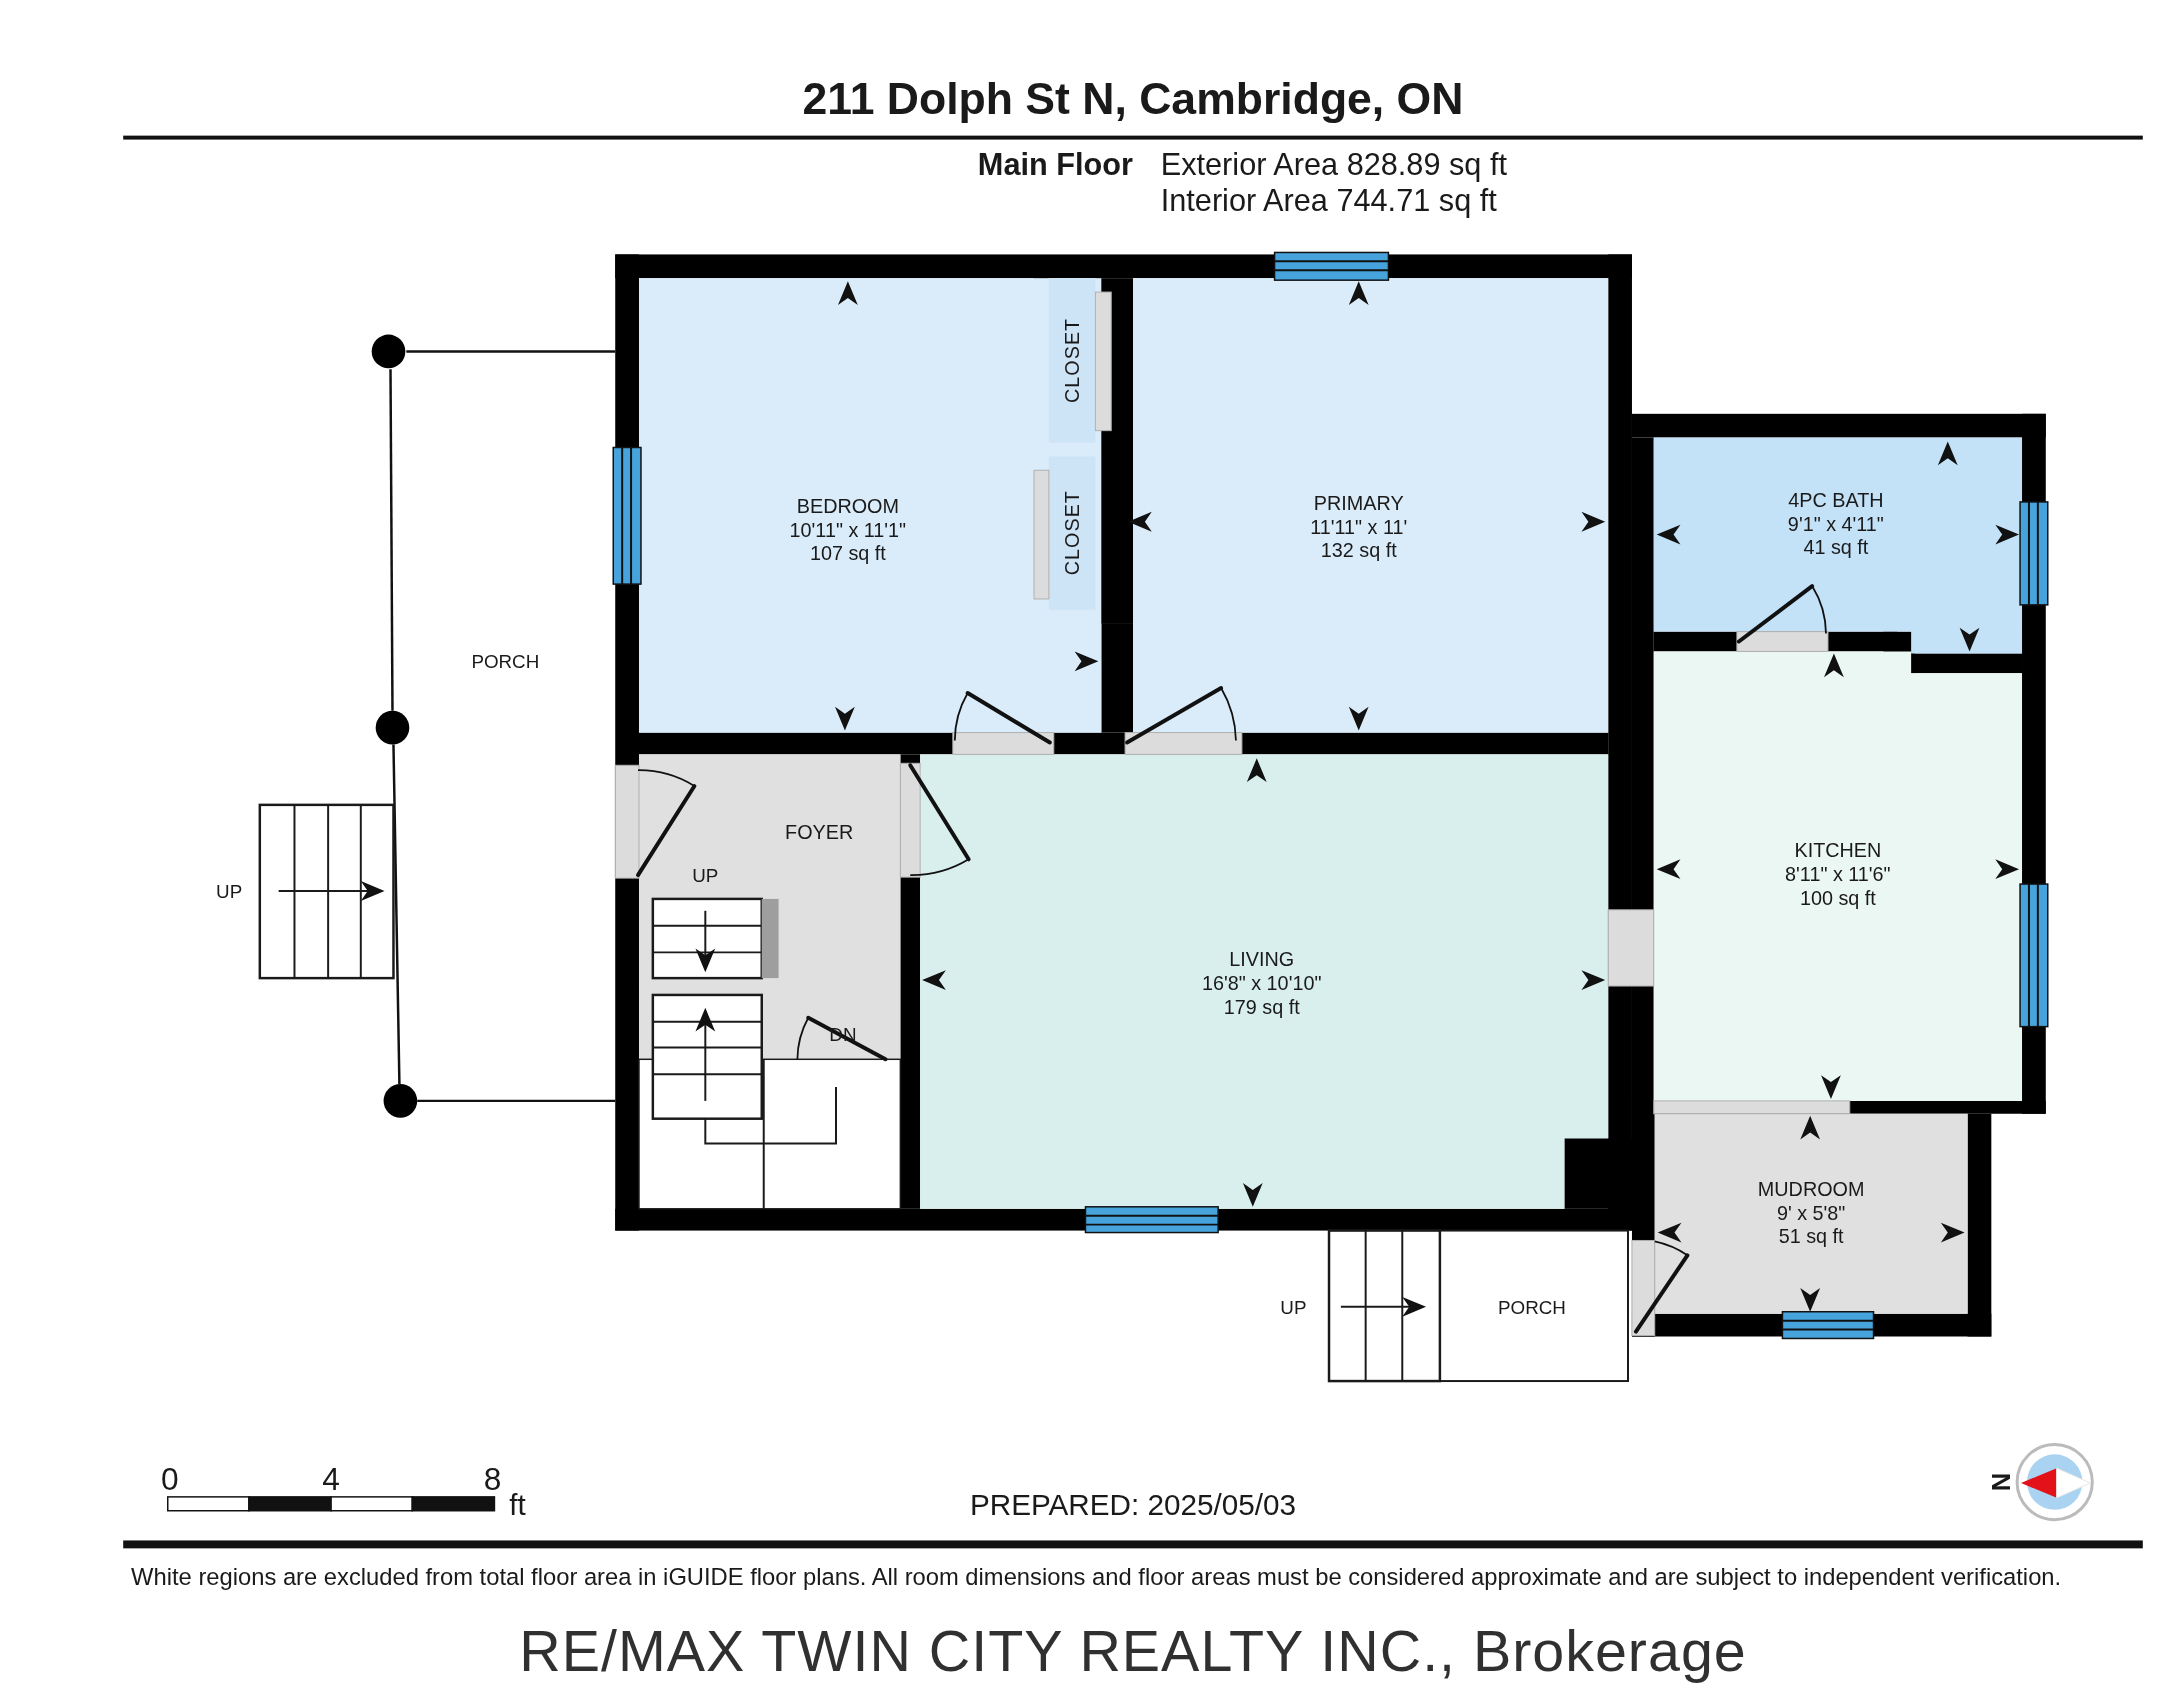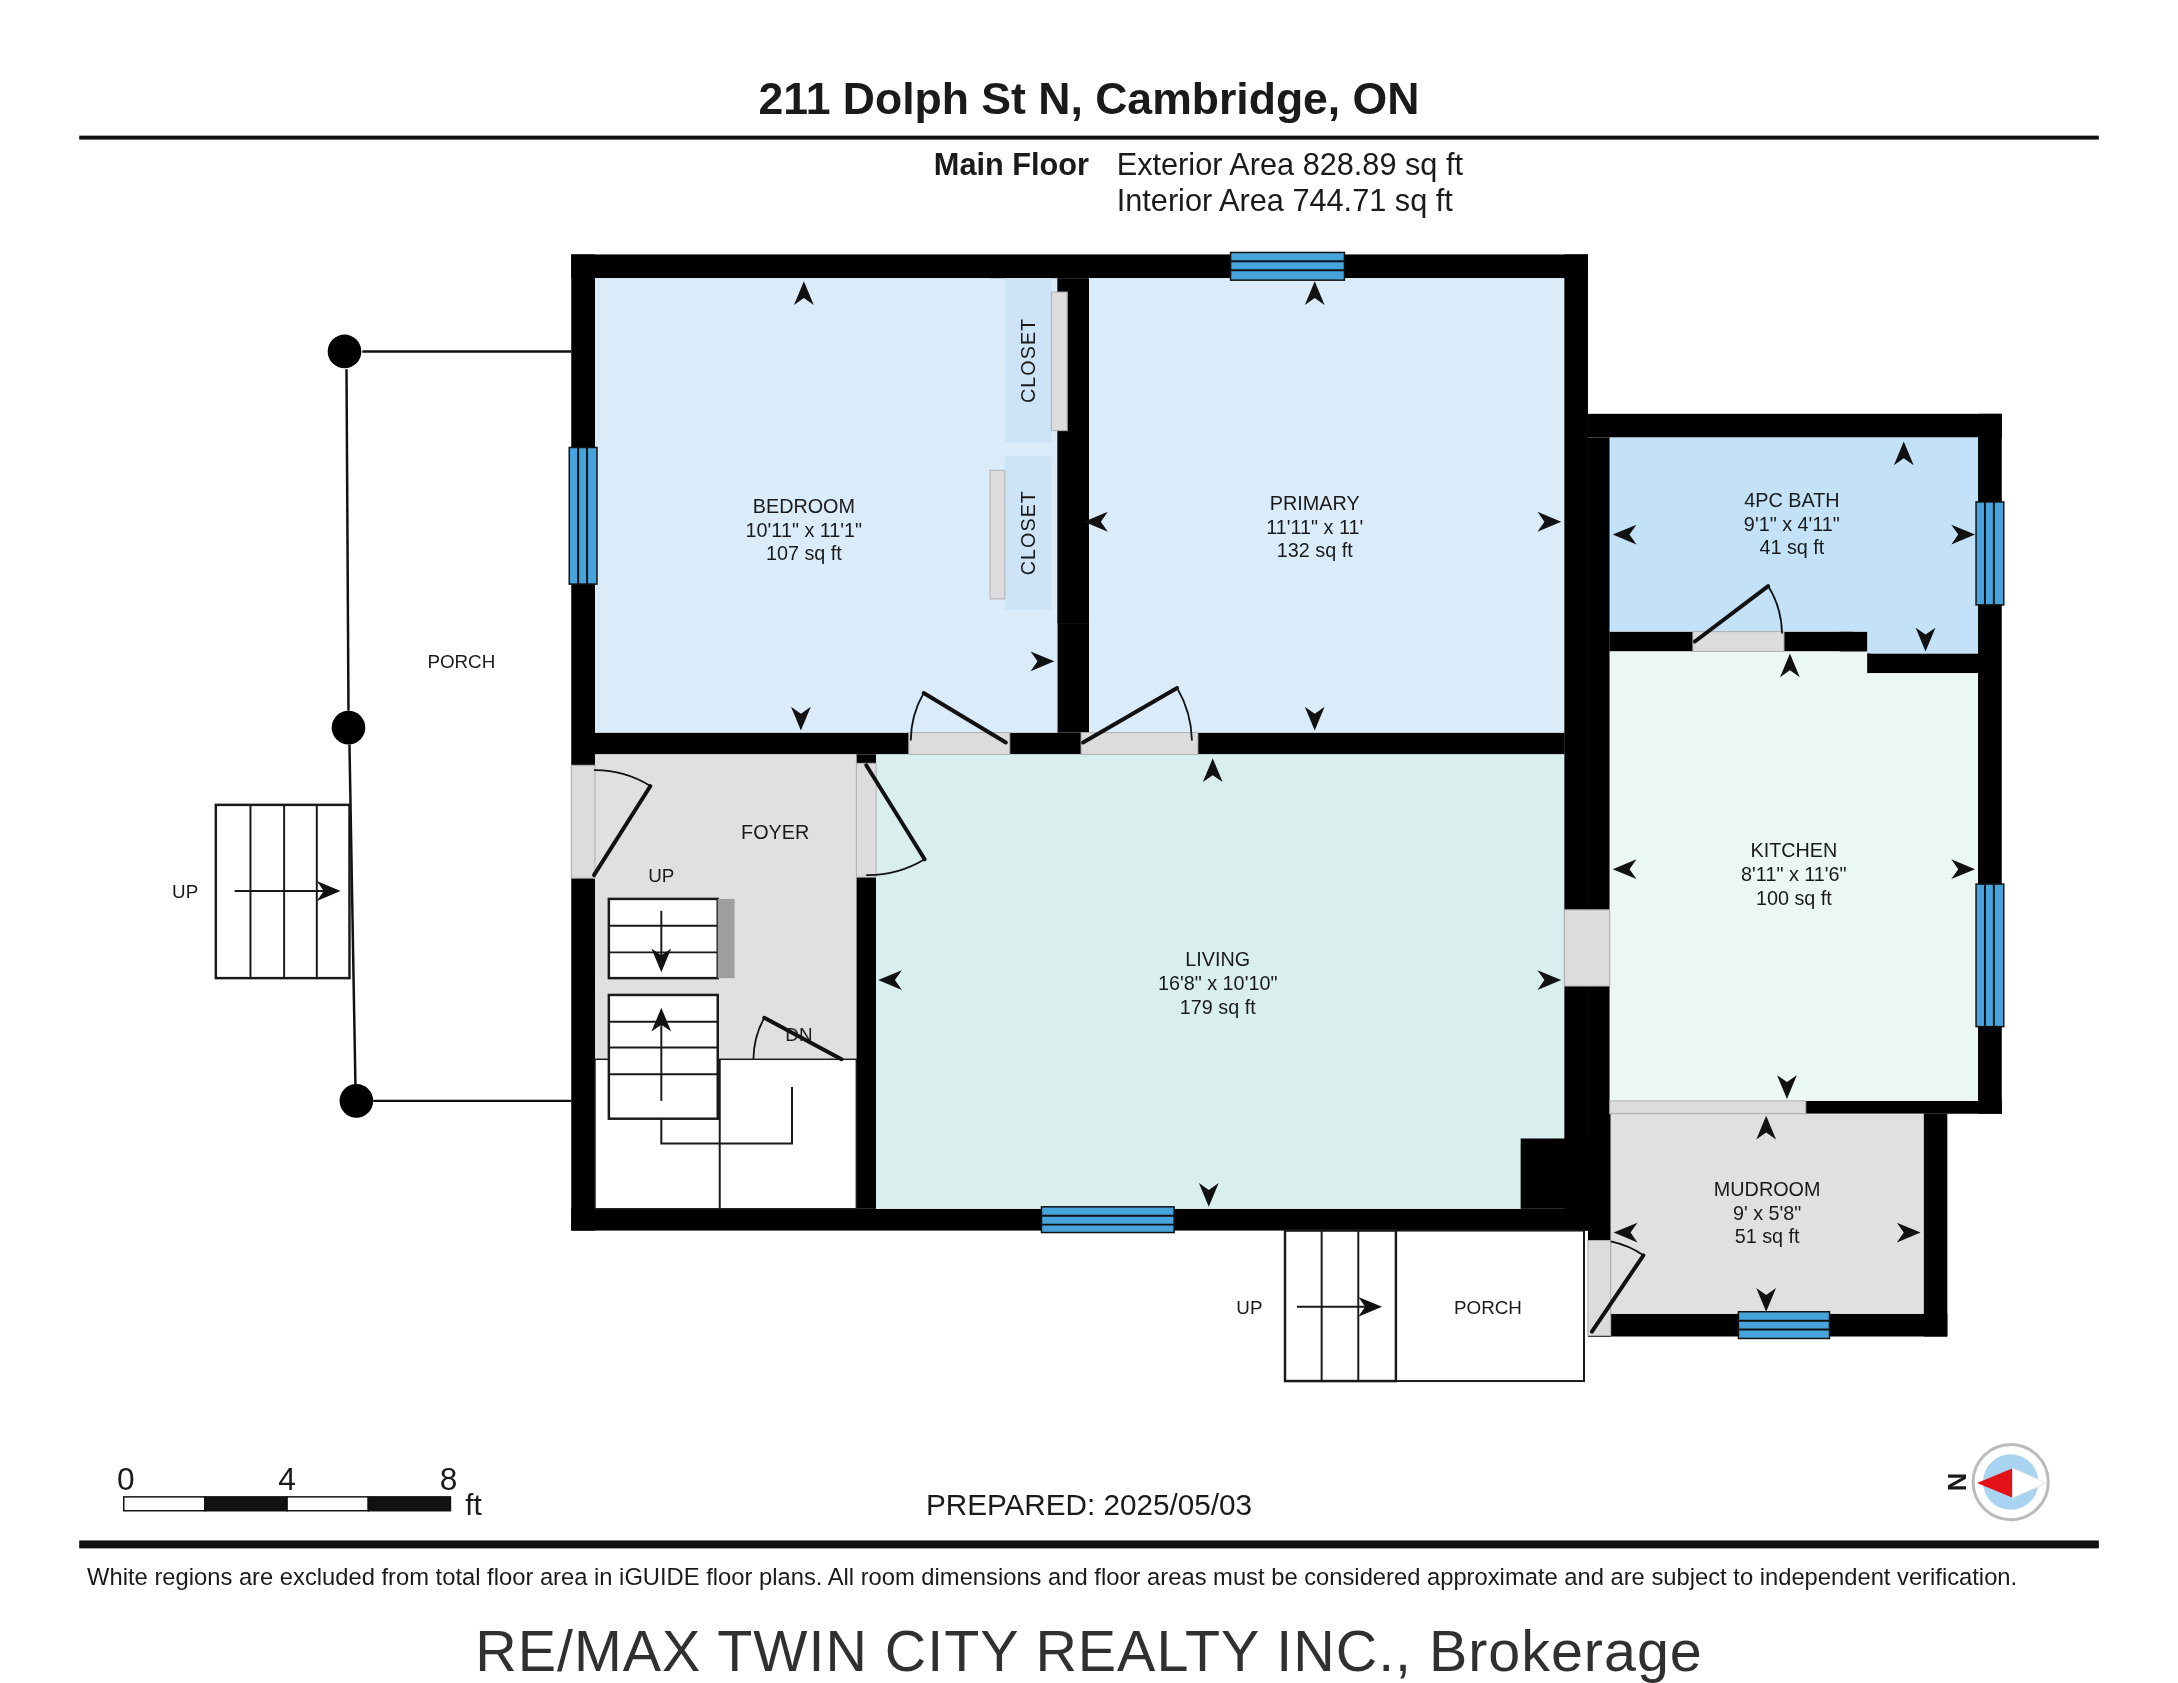--- a/index.html
+++ b/index.html
@@ -1,16 +1,16 @@
 <!DOCTYPE html>
 <html><head>
 <meta charset="utf-8">
 <style>
   html,body{margin:0;padding:0;background:#ffffff;}
-  .page{width:2123px;height:1683px;position:relative;background:#fff;}
+  .page{width:2123px;height:1683px;position:relative;background:#fff;padding-left:44px;}
   svg{display:block;}
   text{font-family:"Liberation Sans", sans-serif; fill:#1a1a1a;}
   .wall{fill:#000000;}
   .title{font-size:45px;font-weight:bold;text-anchor:middle;}
   .sub-b{font-size:31px;font-weight:bold;text-anchor:end;}
   .sub{font-size:31px;text-anchor:start;}
   .room-label{font-size:20px;text-anchor:middle;}
   .closet-label{font-size:20px;text-anchor:middle;letter-spacing:1px;}
   .small-label{font-size:19px;text-anchor:middle;}
   .stairbox{fill:#ffffff;stroke:#1a1a1a;stroke-width:2.5;}

